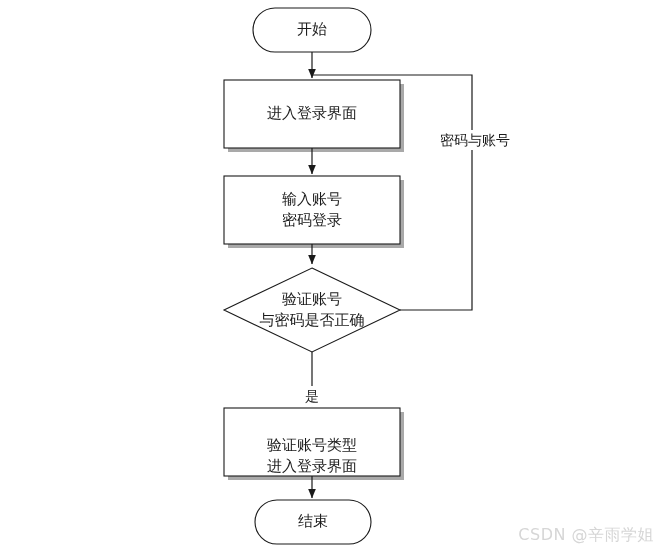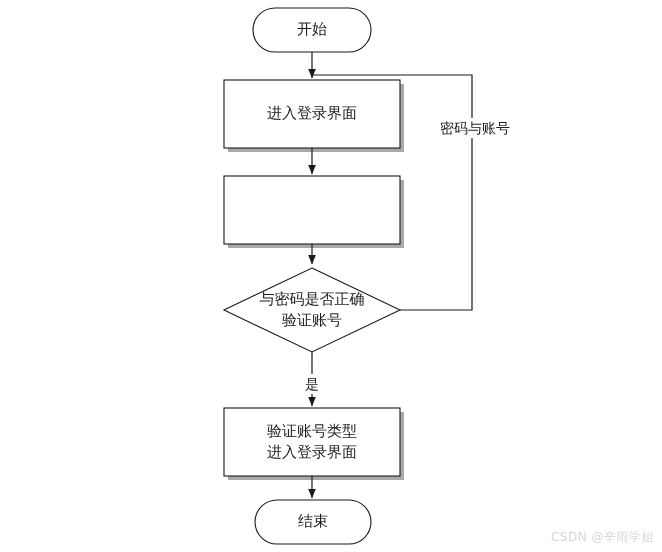--- a/index.html
+++ b/index.html
@@ -48,27 +48,28 @@
   }
   .edge-label {
     position: absolute;
     color: #1b1b1b;
     font-size: 14px;
     line-height: 20px;
     text-align: center;
     white-space: nowrap;
     background: #ffffff;
     user-select: none;
+    margin-top: 12px;
   }
   .watermark {
     position: absolute;
     right: 8px;
     bottom: 6px;
     color: #d6d6d6;
-    font-size: 12px;
+    font-size: 16px;
     letter-spacing: 0.5px;
     white-space: nowrap;
     user-select: none;
   }
 </style>
 </head>
 <body>
 
 <div id="canvas">
 
@@ -109,27 +110,31 @@
   </svg>
 
   <div class="node-label" style="left:253px; top:19px; width:118px;">
     <div>开始</div>
   </div>
 
   <div class="node-label" style="left:224px; top:103px; width:176px;">
     <div>进入登录界面</div>
   </div>
 
+  <div class="node-label" style="left:224px; top:189px; width:176px;">
+    <div>输入账号</div>
+    <div>密码登录</div>
+  </div>
 
   <div class="node-label" style="left:212px; top:289px; width:200px;">
+    <div>验证账号</div>
     <div>与密码是否正确</div>
-    <div>验证账号</div>
   </div>
 
-  <div class="node-label" style="left:224px; top:421px; width:176px;">
+  <div class="node-label" style="left:224px; top:435px; width:176px;">
     <div>验证账号类型</div>
     <div>进入登录界面</div>
   </div>
 
   <div class="node-label" style="left:255px; top:511px; width:116px;">
     <div>结束</div>
   </div>
 
   <div class="edge-label" style="left:420px; top:118px; width:110px;">
     <div>密码与账号</div>

